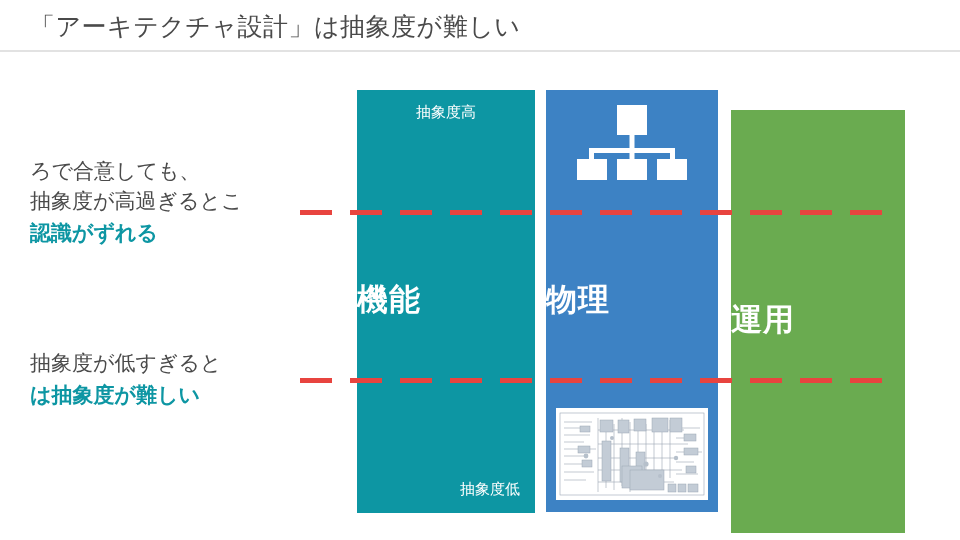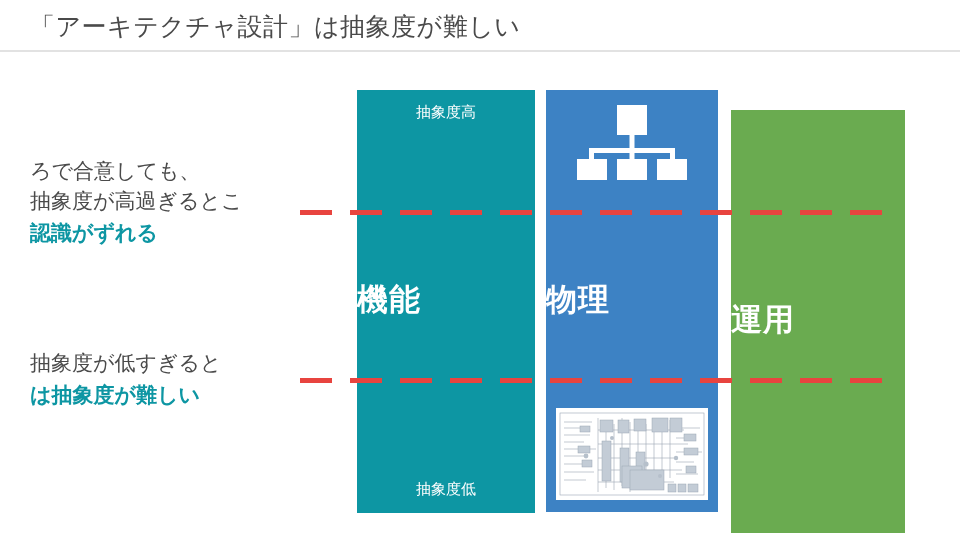--- a/index.html
+++ b/index.html
@@ -84,20 +84,21 @@
   }
   .col-bottom-label {
     position: absolute;
     bottom: 14px;
     left: 0;
     width: 100%;
     text-align: center;
     color: #ffffff;
     font-size: 15px;
     line-height: 20px;
+    padding-left: 44px;
   }
   .col-main-label {
     position: absolute;
     top: 190px;
     left: 0;
     width: 100%;
     text-align: left;
     color: #ffffff;
     font-size: 31px;
     font-weight: bold;

